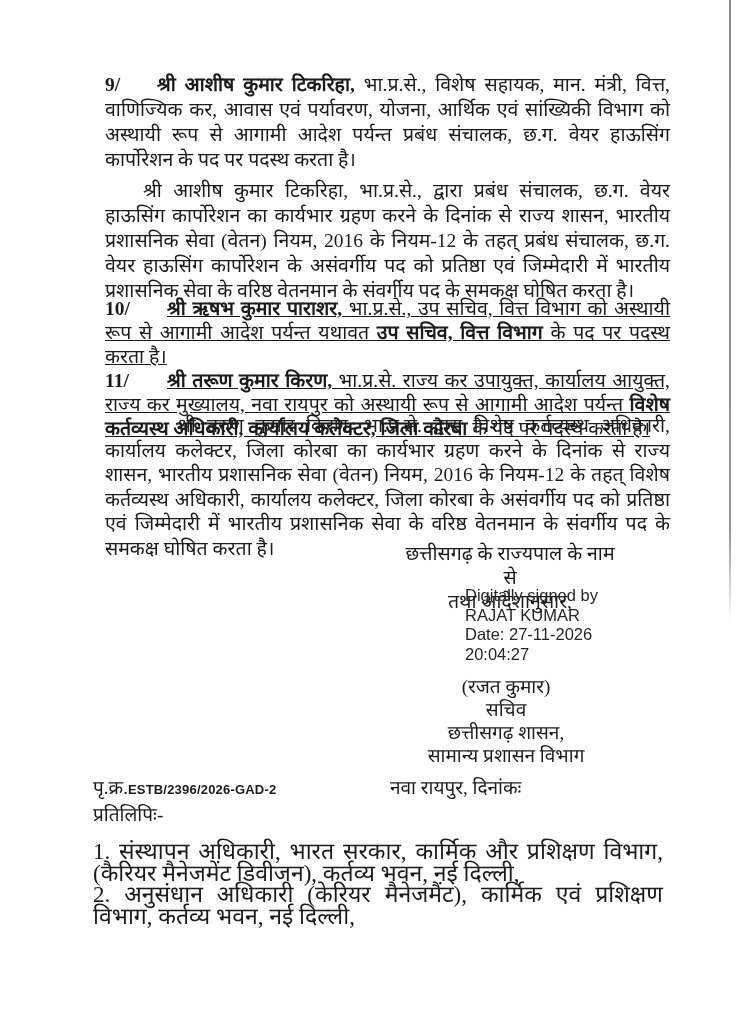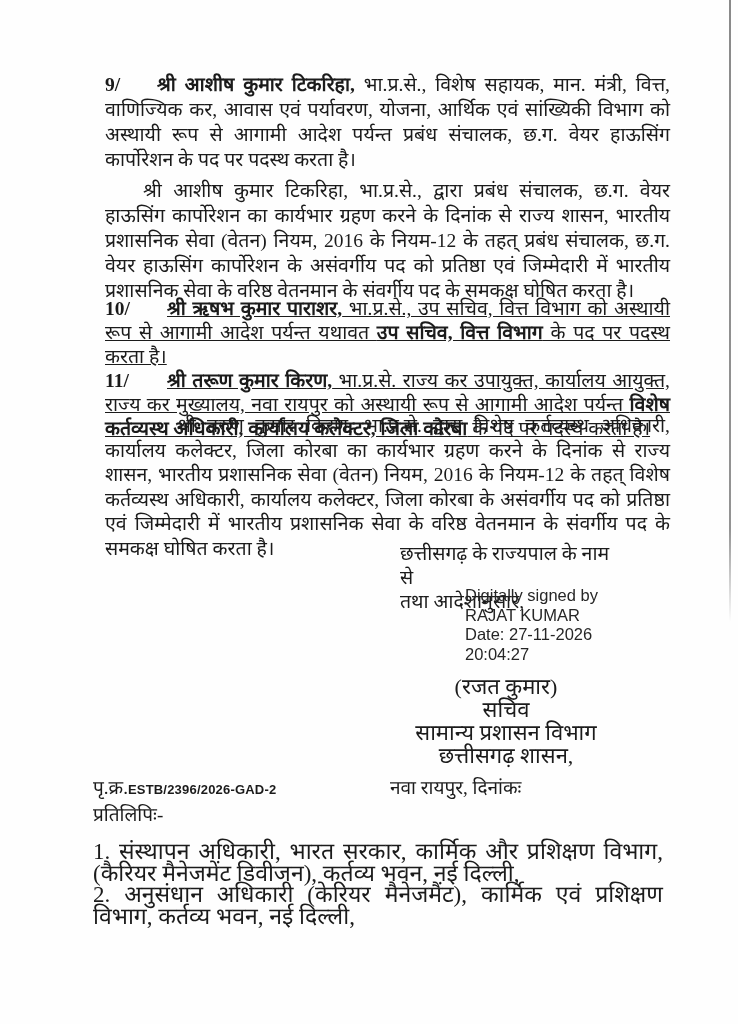--- a/index.html
+++ b/index.html
@@ -44,42 +44,42 @@
   b, .bold { font-weight: bold; }
   #p9 { top: 60px; }
   #p2 { top: 166px; text-indent: 38px; }
   #p10-11 { top: 285px; line-height: 24px; text-decoration: underline; }
   #ptarun { top: 402px; text-indent: 72px; line-height: 24.5px; }
   #sign-block {
     position: absolute;
     top: 542px;
     left: 400px;
     width: 220px;
-    text-align: left;
+    text-align: center;
     font-size: 19.5px;
     line-height: 24px;
   }
   #digital-block {
     position: absolute;
     top: 586px;
     left: 465px;
     width: 210px;
     text-align: left;
     font-family: "Liberation Sans", "DejaVu Sans", sans-serif;
     font-size: 16.5px;
     line-height: 19.5px;
     color: #262626;
   }
   #officer-block {
     position: absolute;
     top: 675px;
     left: 393px;
     width: 226px;
     text-align: center;
-    font-size: 22px;
+    font-size: 19px;
     line-height: 23px;
   }
   #ref-line {
     position: absolute;
     top: 777px;
     left: 93px;
     width: 565px;
     font-size: 19px;
     line-height: 22px;
   }
@@ -143,22 +143,22 @@
   <div id="digital-block">
     <div>Digitally signed by</div>
     <div>RAJAT KUMAR</div>
     <div>Date: 27-11-2026</div>
     <div>20:04:27</div>
   </div>
 
   <div id="officer-block">
     <div>(रजत कुमार)</div>
     <div>सचिव</div>
+    <div>छत्तीसगढ़ शासन,</div>
     <div>सामान्य प्रशासन विभाग</div>
-    <div>छत्तीसगढ़ शासन,</div>
   </div>
 
   <div id="ref-line">
     <span>पृ.क्र.</span><span class="ref-number">ESTB/2396/2026-GAD-2</span>
     <span class="place-date">नवा रायपुर, दिनांकः</span>
   </div>
 
   <div id="copy-label">प्रतिलिपिः-</div>
 
   <div id="copies">

